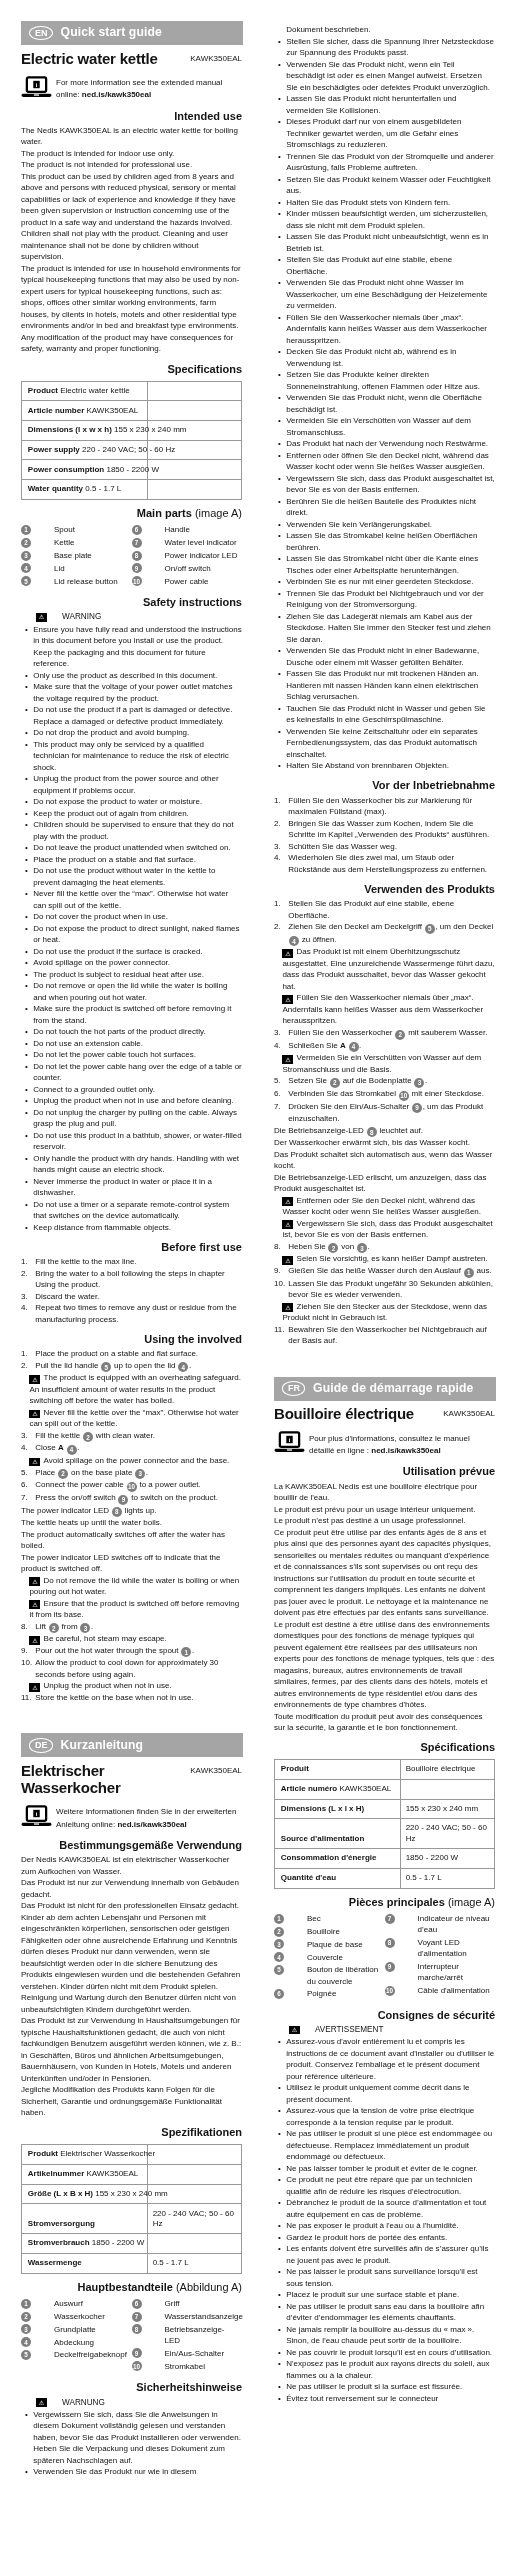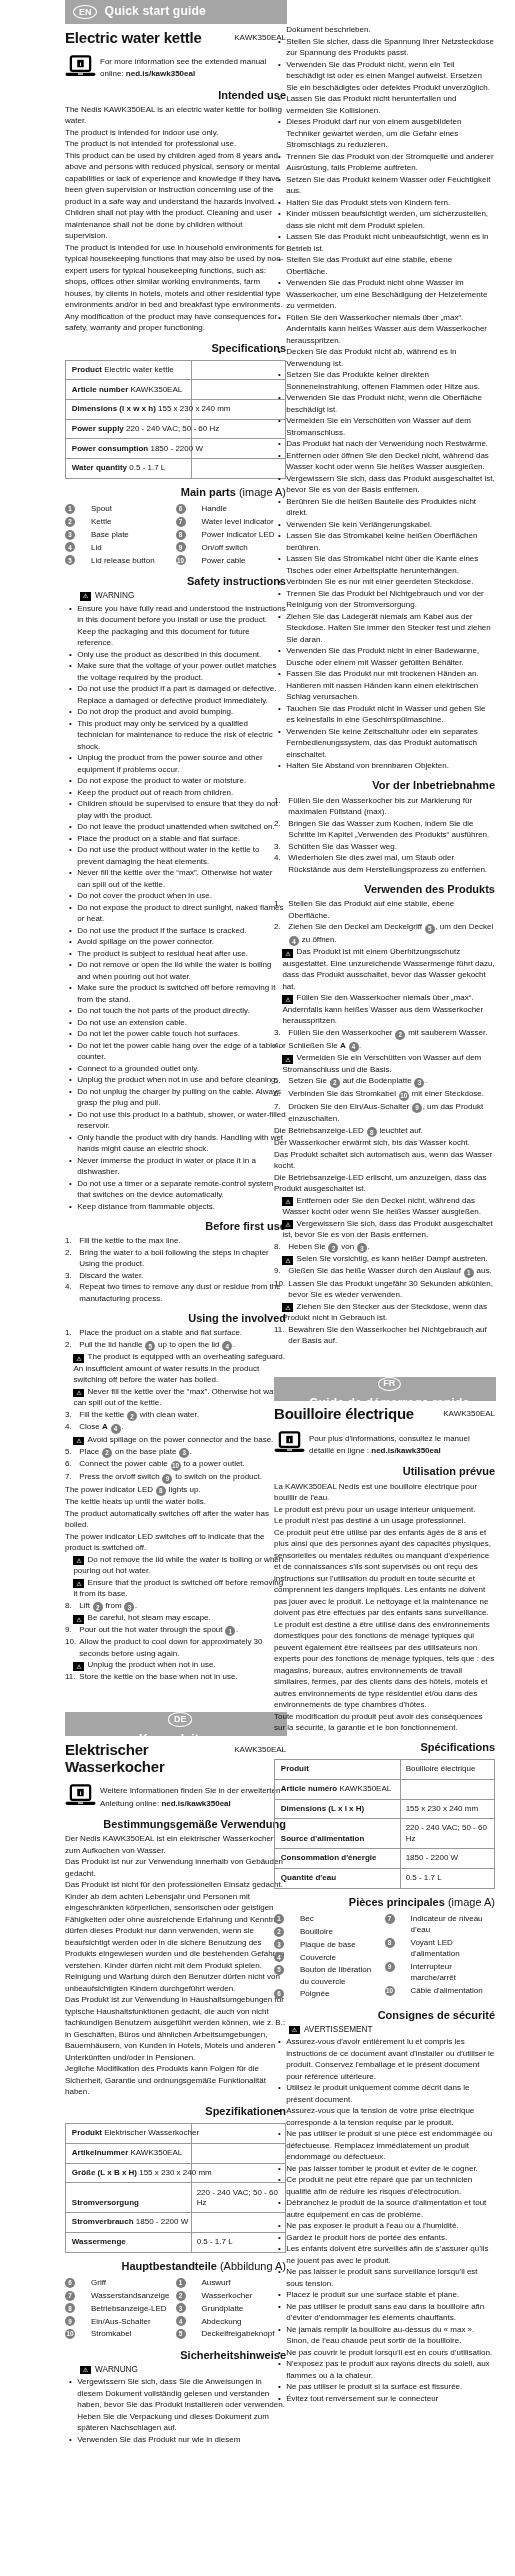--- a/index.html
+++ b/index.html
@@ -1,24 +1,24 @@
 <!DOCTYPE html>
 <html style="--page_bg: #ffffff; --text_color: #141414; --banner_bg: #a5a5a5; --banner_text: #ffffff; --badge_bg: #7e7e7e; --table_border: #999999; --accent_black: #000000;font-size:10.3px"><head>
 <meta charset="utf-8">
 <style>
   html,body{margin:0;padding:0;background:#fff;}
   .page{position:relative;width:515px;height:2576px;background:var(--page_bg,#fff);overflow:hidden;
         font-family:"Liberation Sans",sans-serif;color:var(--text_color,#141414);}
   .col{position:absolute;top:0;font-size:8px;line-height:11.5px;}
-  .col-left{left:21px;width:221px;margin-left:44px;}
+  .col-left{left:21px;width:221px;padding-top:21px;}
   .col-right{left:274px;width:221px;padding-top:24px;}
 
   .banner{height:24px;width:222px;background:var(--banner_bg,#a5a5a5);color:var(--banner_text,#fff);
           display:flex;align-items:center;gap:7.7px;padding-left:8.4px;box-sizing:border-box;margin-bottom:5.8px;}
-  .banner.spaced{margin-top:30px;flex-direction:column;}
+  .banner.spaced{margin-top:30px;}
   .lang-pill{border:1.6px solid #fff;border-radius:50%;padding:0.6px 4.5px;font-weight:bold;font-size:9px;line-height:11px;}
   .banner-label{font-weight:bold;font-size:12.2px;letter-spacing:0.1px;}
 
   .title-row{display:flex;justify-content:space-between;gap:5.1px;margin:1.9px 0 8.4px;}
   .title{font-size:15px;line-height:16.7px;font-weight:bold;letter-spacing:-0.2px;}
   .code{font-size:8px;padding-top:1.9px;flex:none;}
 
   .info{display:flex;gap:4px;margin:5.1px 0 2.6px;align-items:flex-start;}
   .iicon{flex:none;display:inline-block;}
   .info-text{font-size:8px;line-height:12.2px;padding-top:1.3px;}
@@ -33,32 +33,32 @@
   .cont-line{padding-left:12.2px;}
 
   .ol{margin:0;}
   .step{display:flex;}
   .step-num{flex:0 0 auto;min-width:13px;margin-right:1.3px;}
   .step-text{flex:1;}
   .note{padding-left:8.4px;}
   .note .wicon{margin-right:3.2px;vertical-align:-1.3px;}
   .plain{margin:0;}
 
-  .warn-line{display:flex;align-items:center;gap:4px;margin:0 0 0.6px 15px;font-size:8.2px;}
+  .warn-line{display:flex;align-items:center;gap:15px;margin:0 0 0.6px 15px;font-size:8.2px;}
   .wicon{width:11px;height:8.7px;background:var(--accent_black,#000);color:#fff;font-size:6.1px;
          display:inline-flex;align-items:center;justify-content:center;flex:none;}
 
   .cnum{display:inline-flex;align-items:center;justify-content:center;min-width:10px;height:10px;
         border-radius:5.1px;background:var(--badge_bg,#7e7e7e);color:#fff;font-size:6.3px;font-weight:bold;
         box-sizing:border-box;padding:0 1.3px;}
   .cnum-inline{vertical-align:-1.9px;margin:0 0.6px;}
 
   .plist{display:flex;margin:1.9px 0 0.6px;}
   .plist-col{width:50%;padding-right:3.9px;box-sizing:border-box;}
-  .part{display:flex;gap:16px;margin:1.6px 0;line-height:11.2px;}
+  .part{display:flex;gap:23px;margin:1.6px 0;line-height:11.2px;}
   .part .cnum{flex:none;margin-top:0.6px;}
 
   .spec-table{border:0.8px solid var(--table_border,#999);margin:4.5px 0 7px;}
   .spec-row{position:relative;border-bottom:0.8px solid var(--table_border,#999);font-size:8px;line-height:10.3px;}
   .spec-row:last-child{border-bottom:none;}
   .spec-div{position:absolute;left:57%;top:0;bottom:0;width:0.8px;background:var(--table_border,#999);}
   .spec-flow{position:relative;display:block;padding:4.2px 5.8px;}
   .spec-row.split{display:flex;align-items:flex-end;}
   .cell-l{width:57%;padding:4.2px 5.8px;box-sizing:border-box;}
   .cell-r{flex:1;padding:4.2px 5.8px;}
@@ -174,21 +174,21 @@
       </div>
       <div class="ul">
         <div class="b-item">Ensure you have fully read and understood the instructions in this document before you install or use the product. Keep the packaging and this document for future reference.</div>
         <div class="b-item">Only use the product as described in this document.</div>
         <div class="b-item">Make sure that the voltage of your power outlet matches the voltage required by the product.</div>
         <div class="b-item">Do not use the product if a part is damaged or defective. Replace a damaged or defective product immediately.</div>
         <div class="b-item">Do not drop the product and avoid bumping.</div>
         <div class="b-item">This product may only be serviced by a qualified technician for maintenance to reduce the risk of electric shock.</div>
         <div class="b-item">Unplug the product from the power source and other equipment if problems occur.</div>
         <div class="b-item">Do not expose the product to water or moisture.</div>
-        <div class="b-item">Keep the product out of reach from children.</div>
+        <div class="b-item">Keep the product out of again from children.</div>
         <div class="b-item">Children should be supervised to ensure that they do not play with the product.</div>
         <div class="b-item">Do not leave the product unattended when switched on.</div>
         <div class="b-item">Place the product on a stable and flat surface.</div>
         <div class="b-item">Do not use the product without water in the kettle to prevent damaging the heat elements.</div>
         <div class="b-item">Never fill the kettle over the “max”. Otherwise hot water can spill out of the kettle.</div>
         <div class="b-item">Do not cover the product when in use.</div>
         <div class="b-item">Do not expose the product to direct sunlight, naked flames or heat.</div>
         <div class="b-item">Do not use the product if the surface is cracked.</div>
         <div class="b-item">Avoid spillage on the power connector.</div>
         <div class="b-item">The product is subject to residual heat after use.</div>
@@ -335,60 +335,60 @@
         <div class="spec-row split">
           <span class="spec-div"></span>
           <span class="cell-l"><b>Wassermenge</b></span>
           <span class="cell-r">0.5 - 1.7 L</span>
         </div>
       </div>
       <div class="h"><span>Hauptbestandteile</span><span class="suffix"> (Abbildung A)</span></div>
       <div class="plist">
         <div class="plist-col">
           <div class="part">
+            <span class="cnum">1</span>
+            <span>Auswurf</span>
+          </div>
+          <div class="part">
+            <span class="cnum">2</span>
+            <span>Wasserkocher</span>
+          </div>
+          <div class="part">
+            <span class="cnum">3</span>
+            <span>Grundplatte</span>
+          </div>
+          <div class="part">
+            <span class="cnum">4</span>
+            <span>Abdeckung</span>
+          </div>
+          <div class="part">
+            <span class="cnum">5</span>
+            <span>Deckelfreigabeknopf</span>
+          </div>
+        </div>
+        <div class="plist-col">
+          <div class="part">
             <span class="cnum">6</span>
             <span>Griff</span>
           </div>
           <div class="part">
             <span class="cnum">7</span>
             <span>Wasserstandsanzeige</span>
           </div>
           <div class="part">
             <span class="cnum">8</span>
             <span>Betriebsanzeige-LED</span>
           </div>
           <div class="part">
             <span class="cnum">9</span>
             <span>Ein/Aus-Schalter</span>
           </div>
           <div class="part">
             <span class="cnum">10</span>
             <span>Stromkabel</span>
-          </div>
-        </div>
-        <div class="plist-col">
-          <div class="part">
-            <span class="cnum">1</span>
-            <span>Auswurf</span>
-          </div>
-          <div class="part">
-            <span class="cnum">2</span>
-            <span>Wasserkocher</span>
-          </div>
-          <div class="part">
-            <span class="cnum">3</span>
-            <span>Grundplatte</span>
-          </div>
-          <div class="part">
-            <span class="cnum">4</span>
-            <span>Abdeckung</span>
-          </div>
-          <div class="part">
-            <span class="cnum">5</span>
-            <span>Deckelfreigabeknopf</span>
           </div>
         </div>
       </div>
       <div class="h"><span>Sicherheitshinweise</span></div>
       <div class="warn-line">
         <span class="wicon">⚠</span>
         <span>WARNUNG</span>
       </div>
       <div class="ul">
         <div class="b-item">Vergewissern Sie sich, dass Sie die Anweisungen in diesem Dokument vollständig gelesen und verstanden haben, bevor Sie das Produkt installieren oder verwenden. Heben Sie die Verpackung und dieses Dokument zum späteren Nachschlagen auf.</div>

